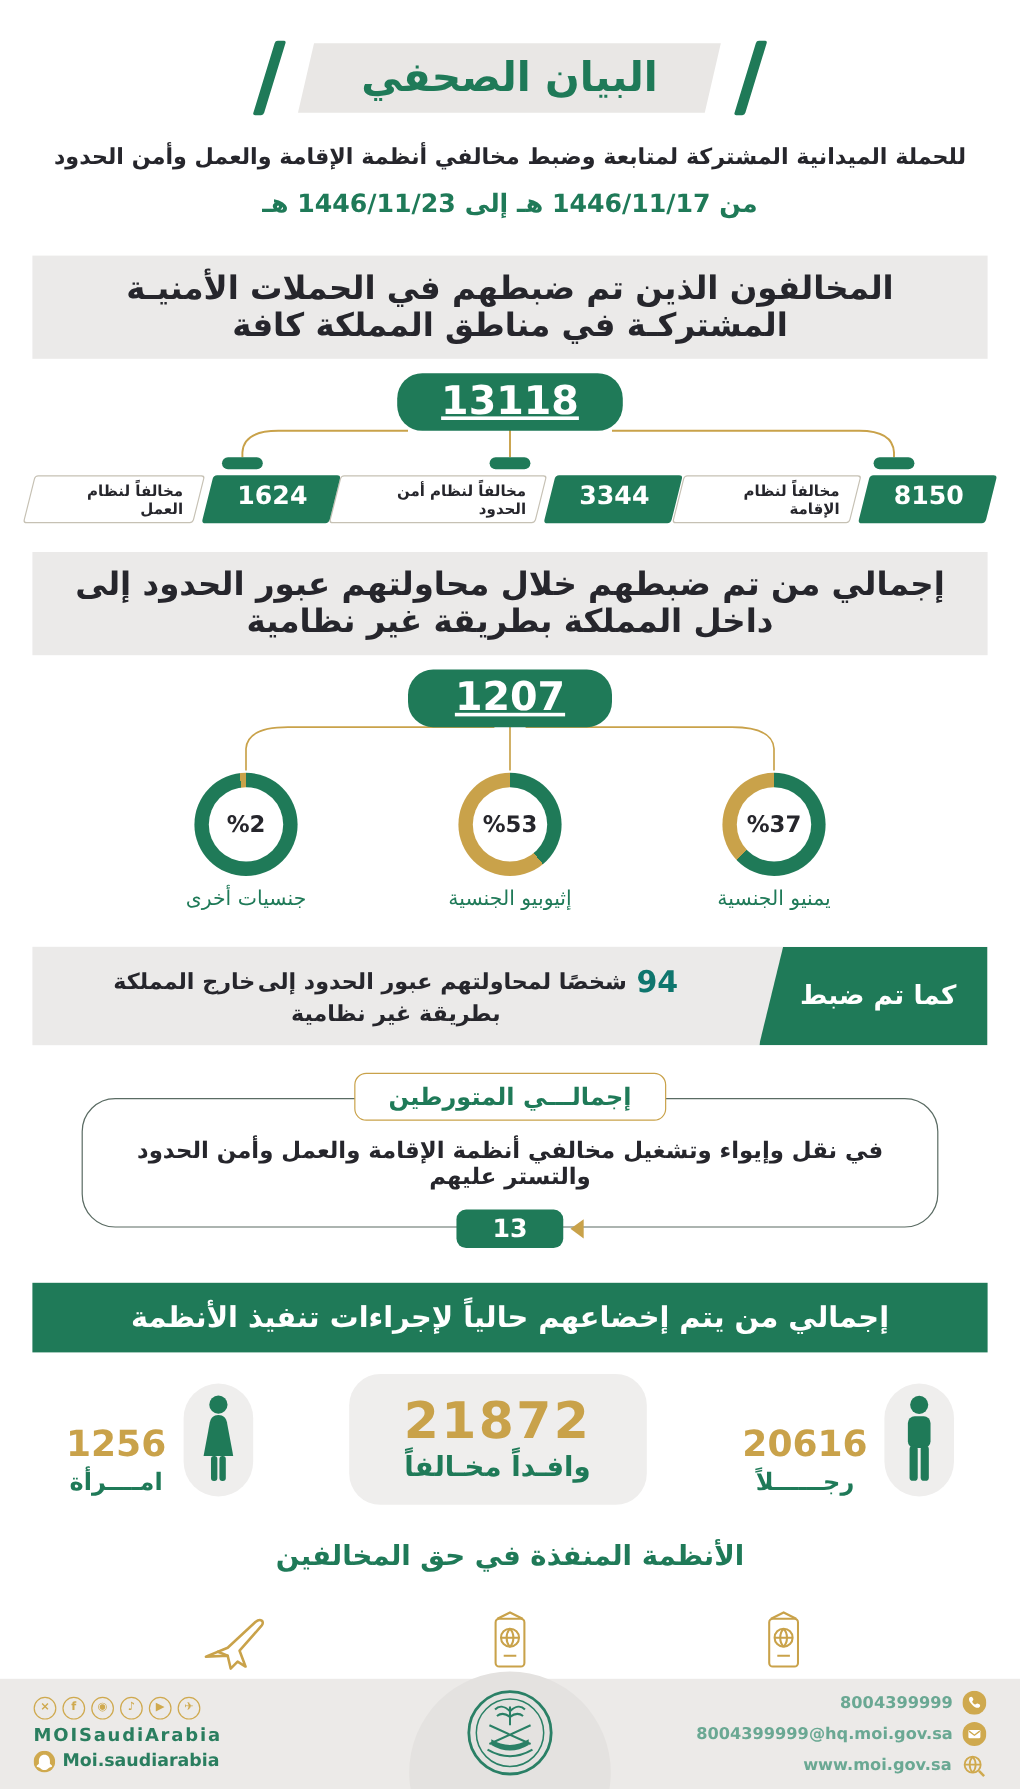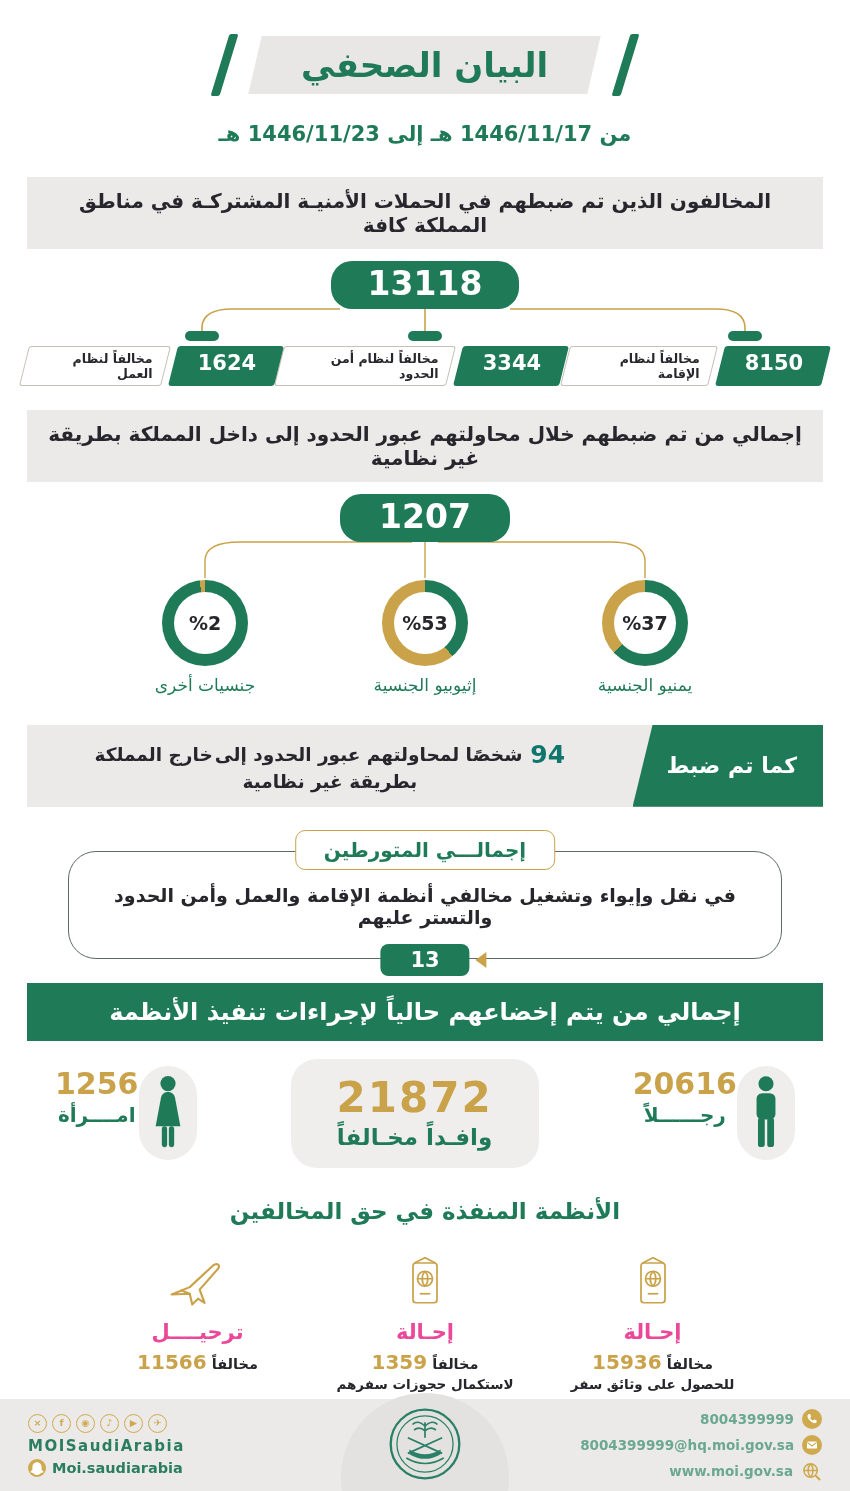--- a/index.html
+++ b/index.html
@@ -9,27 +9,27 @@
   
   .title-wrap{display:flex;justify-content:center;align-items:center;gap:26px;padding-top:34px;}
   .slash{width:9px;height:62px;background:#1f7a58;transform:skewX(-17deg);border-radius:2px;}
   .title-box{background:#e9e7e5;transform:skewX(-13deg);padding:9px 46px;}
   .title-box h1{transform:skewX(13deg);margin:0;color:#1f7a58;font-size:34px;font-weight:bold;}
 
   .subtitle{text-align:center;margin-top:20px;font-weight:bold;font-size:18.5px;color:#26262c;line-height:1.75;}
   .subtitle .dates{color:#1f7a58;font-size:21px;margin-top:4px;}
 
   
-  .band{background:#ebeae9;margin:24px 27px 0;padding:12px 12px;text-align:center;font-weight:bold;font-size:20px;color:#26262c;}
+  .band{background:#ebeae9;margin:24px 27px 0;padding:12px 12px;text-align:center;font-weight:bold;font-size:27px;color:#26262c;}
   .hdr-bold{font-weight:bold;}
   .band .hdr-norm{font-weight:600;}
 
   
   .total-box{position:relative;z-index:2;margin:12px auto 0;background:#1f7a58;color:#fff;font-weight:bold;
-             font-size:33px;text-align:center;width:188px;padding:3px 0 6px;border-radius:21px;}
+             font-size:33px;text-align:center;width:188px;padding:3px 0 6px;border-radius:21px;text-decoration:underline;}
   .tree-svg{display:block;margin:-8px auto 0;}
   .stats-row{display:flex;justify-content:space-between;align-items:center;padding:0 24px;margin-top:1px;}
   .stat-item{display:flex;align-items:stretch;gap:7px;}
   .stat-num{background:#1f7a58;color:#fff;font-weight:bold;font-size:21px;padding:5px 24px;transform:skewX(-14deg);border-radius:3px;}
   .stat-num span{display:inline-block;transform:skewX(14deg);}
   .stat-label{border:1.2px solid #c6c1b4;background:#fff;color:#26262c;font-size:12.5px;font-weight:600;
               padding:4px 12px;transform:skewX(-14deg);border-radius:3px;display:flex;align-items:center;}
   .stat-label span{display:inline-block;transform:skewX(14deg);}
 
   
@@ -54,25 +54,25 @@
   .involved{position:relative;margin:44px auto 0;width:660px;border:1.6px solid #5a6b63;border-radius:28px;
             padding:32px 26px 30px;text-align:center;font-weight:bold;font-size:19px;color:#26262c;}
   .involved-tab{position:absolute;top:-22px;right:50%;transform:translateX(50%);background:#fff;border:1.6px solid #c9a24a;
                 border-radius:10px;padding:7px 28px;color:#1f7a58;font-weight:bold;font-size:20px;white-space:nowrap;margin-left:40px;}
   .involved-num{position:absolute;bottom:-18px;left:50%;transform:translateX(-50%);background:#1f7a58;color:#fff;
                 border-radius:8px;padding:4px 30px;font-size:21px;font-weight:bold;}
   .gold-arrow{position:absolute;top:8px;right:-17px;width:0;height:0;border-top:8px solid transparent;
               border-bottom:8px solid transparent;border-right:11px solid #c9a24a;}
 
   
-  .green-band{background:#1f7a58;margin:24px 27px 0;padding:15px 26px;text-align:center;color:#fff;font-weight:bold;font-size:24px;}
+  .green-band{background:#1f7a58;margin:46px 27px 0;padding:15px 26px;text-align:center;color:#fff;font-weight:bold;font-size:24px;}
 
   
   .gender-row{display:flex;align-items:center;justify-content:space-between;padding:0 55px;margin-top:18px;}
-  .gender-side{display:flex;align-items:flex-start;}
+  .gender-side{display:flex;align-items:flex-end;gap:14px;}
   .gender-icon{width:58px;height:94px;background:#efeeed;border-radius:30px;display:flex;align-items:center;justify-content:center;}
   .gender-text{text-align:center;}
   .g-num{color:#c9a24a;font-weight:bold;font-size:30px;}
   .g-label{color:#1f7a58;font-weight:bold;font-size:20px;margin-top:2px;}
   .gender-center{background:#efeeed;border-radius:26px;padding:14px 46px 18px;text-align:center;}
   .c-num{color:#c9a24a;font-weight:bold;font-size:42px;letter-spacing:2px;}
   .c-label{color:#1f7a58;font-weight:bold;font-size:23px;margin-top:2px;}
 
   
   .exec-heading{margin:30px 0 0;text-align:center;color:#1f7a58;font-weight:bold;font-size:23px;}
@@ -110,20 +110,21 @@
 
   <header class="title-wrap">
     <div class="slash"></div>
     <div class="title-box">
       <h1>البيان الصحفي</h1>
     </div>
     <div class="slash"></div>
   </header>
 
   <div class="subtitle" dir="rtl">
+    <div>للحملة الميدانية المشتركة لمتابعة وضبط مخالفي أنظمة الإقامة والعمل وأمن الحدود</div>
     <div class="dates">من 1446/11/17 هـ إلى 1446/11/23 هـ</div>
   </div>
 
   <section>
     <div class="band" dir="rtl">المخالفون الذين تم ضبطهم في الحملات الأمنيـة المشتركـة في مناطق المملكة كافة</div>
     <div class="total-box">13118</div>
     <svg class="tree-svg" width="850" height="44" viewBox="0 0 850 44">
       <g fill="none" stroke="#c9a24a" stroke-width="1.6">
         <path d="M340 8 H232 Q203 8 202 26 V30"></path>
         <path d="M510 8 H716 Q744 8 745 26 V30"></path>

